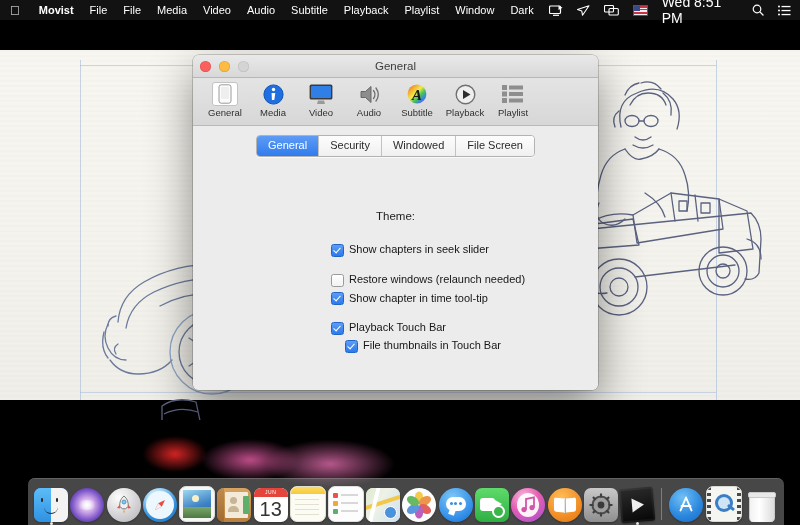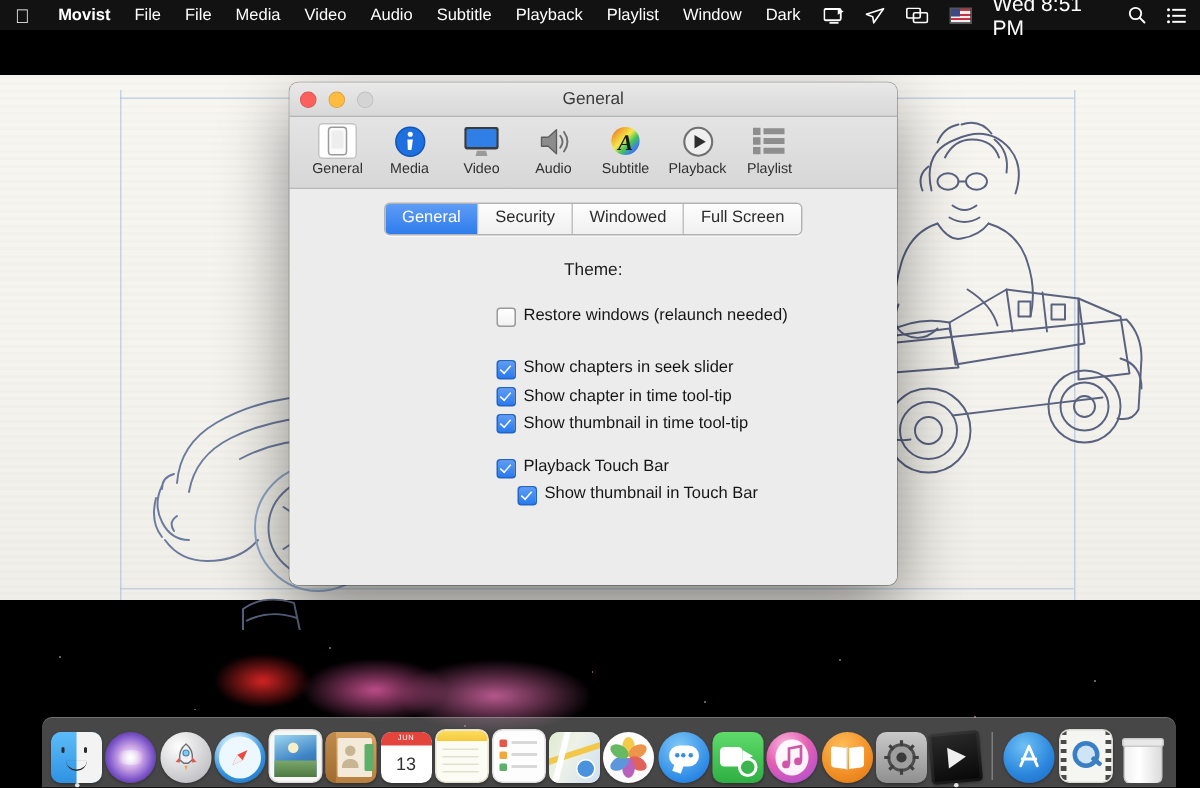--- a/index.html
+++ b/index.html
@@ -71,21 +71,21 @@
   .content{flex:1;background:#ececec;position:relative;}
   .tabbar{display:flex;justify-content:center;padding-top:9px;}
   .tabs{display:flex;border:0.5px solid #b3b3b3;border-radius:4px;overflow:hidden;
      box-shadow:0 1px 0 rgba(255,255,255,.7);}
   .tab{font-size:11px;padding:3px 11px 4px;background:linear-gradient(180deg,#fdfdfd,#f0f0f0);
      color:#2b2b2b;border-right:0.5px solid #c2c2c2;line-height:13px;}
   .tab:last-child{border-right:none;}
   .tab.active{background:linear-gradient(180deg,#5e9cf5,#2f7ced);color:#fff;}
 
   .themerow{display:flex;align-items:center;justify-content:center;margin-top:17px;gap:6px;}
-  .themelabel{font-size:11.5px;color:#1d1d1d;}
+  .themelabel{font-size:11.5px;color:#1d1d1d;margin-top:36px;}
   .popup{width:155px;height:18px;background:linear-gradient(180deg,#fff,#f7f7f7);
      border:0.5px solid #a8a8a8;border-radius:3px;display:flex;align-items:center;
      position:relative;box-shadow:0 1px 1px rgba(0,0,0,.06);}
   .popup span{font-size:11px;color:#161616;padding-left:6px;}
   .popupArrow{position:absolute;right:1px;top:1px;width:15px;height:15px;border-radius:2px;
      background:linear-gradient(180deg,#62a3f7,#2a7aee);
      display:flex;flex-direction:column;align-items:center;justify-content:center;gap:2px;}
   .popupArrow i{display:block;width:0;height:0;border-left:3px solid transparent;
      border-right:3px solid transparent;}
   .popupArrow i.up{border-bottom:3px solid #fff;}
@@ -354,58 +354,54 @@
     </div>
   </div>
 
   <div class="content">
 
     <div class="tabbar">
       <div class="tabs">
         <div class="tab active">General</div>
         <div class="tab">Security</div>
         <div class="tab">Windowed</div>
-        <div class="tab">Full Screen</div>
+        <div class="tab">File Screen</div>
       </div>
     </div>
 
     <div class="themerow">
       <div class="themelabel">Theme:</div>
     </div>
 
     <div class="checks">
+
+      <div class="crow gap2">
+        <div class="cbox on"></div>
+        <div class="clabel">Show chapters in seek slider</div>
+      </div>
 
       <div class="crow gap1">
         <div class="cbox"></div>
         <div class="clabel">Restore windows (relaunch needed)</div>
       </div>
 
-      <div class="crow gap2">
-        <div class="cbox on"></div>
-        <div class="clabel">Show chapters in seek slider</div>
-      </div>
-
       <div class="crow tight">
         <div class="cbox on"></div>
         <div class="clabel">Show chapter in time tool-tip</div>
       </div>
 
-      <div class="crow tight">
-        <div class="cbox on"></div>
-        <div class="clabel">Show thumbnail in time tool-tip</div>
-      </div>
 
       <div class="crow gap1">
         <div class="cbox on"></div>
         <div class="clabel">Playback Touch Bar</div>
       </div>
 
       <div class="crow indent">
         <div class="cbox on"></div>
-        <div class="clabel">Show thumbnail in Touch Bar</div>
+        <div class="clabel">File thumbnails in Touch Bar</div>
       </div>
     </div>
   </div>
 </div>
 
 <div id="dock">
 
   <div class="dkitem">
     <div class="dkicon" style="background:linear-gradient(180deg,#4fb3f7,#2a8ede);">
       <div style="position:absolute;left:0;top:0;width:50%;height:100%;background:linear-gradient(180deg,#5cbcf9,#2f92e2);"></div>
@@ -460,21 +456,21 @@
       <div style="position:absolute;right:2px;top:8px;width:6px;height:18px;background:#5fae6a;border-radius:1px;"></div>
       <div style="position:absolute;left:13px;top:9px;width:7px;height:7px;border-radius:50%;background:#c8b594;"></div>
       <div style="position:absolute;left:11px;top:18px;width:11px;height:6px;border-radius:5px 5px 0 0;background:#c8b594;"></div>
     </div>
   </div>
 
   <div class="dkitem">
     <div class="dkicon" style="background:#fff;">
       <div style="position:absolute;left:0;top:0;width:100%;height:9px;background:#e3453c;"></div>
       <div style="position:absolute;left:0;top:0;width:100%;height:9px;color:#fff;font-size:5px;text-align:center;line-height:9px;letter-spacing:.5px;">JUN</div>
-      <div style="position:absolute;left:0;top:9px;width:100%;height:25px;color:#333;font-size:12px;text-align:center;line-height:25px;">13</div>
+      <div style="position:absolute;left:0;top:9px;width:100%;height:25px;color:#333;font-size:20px;text-align:center;line-height:25px;">13</div>
     </div>
   </div>
 
   <div class="dkitem">
     <div class="dkicon" style="background:#fdfcf4;border:1px solid #e3e0cf;">
       <div style="position:absolute;left:0;top:0;width:100%;height:7px;background:linear-gradient(180deg,#fddd5f,#f5c93c);"></div>
       <div style="position:absolute;left:4px;top:12px;width:24px;height:1px;background:#e3e0cf;"></div>
       <div style="position:absolute;left:4px;top:17px;width:24px;height:1px;background:#e3e0cf;"></div>
       <div style="position:absolute;left:4px;top:22px;width:24px;height:1px;background:#e3e0cf;"></div>
       <div style="position:absolute;left:4px;top:27px;width:24px;height:1px;background:#e3e0cf;"></div>

